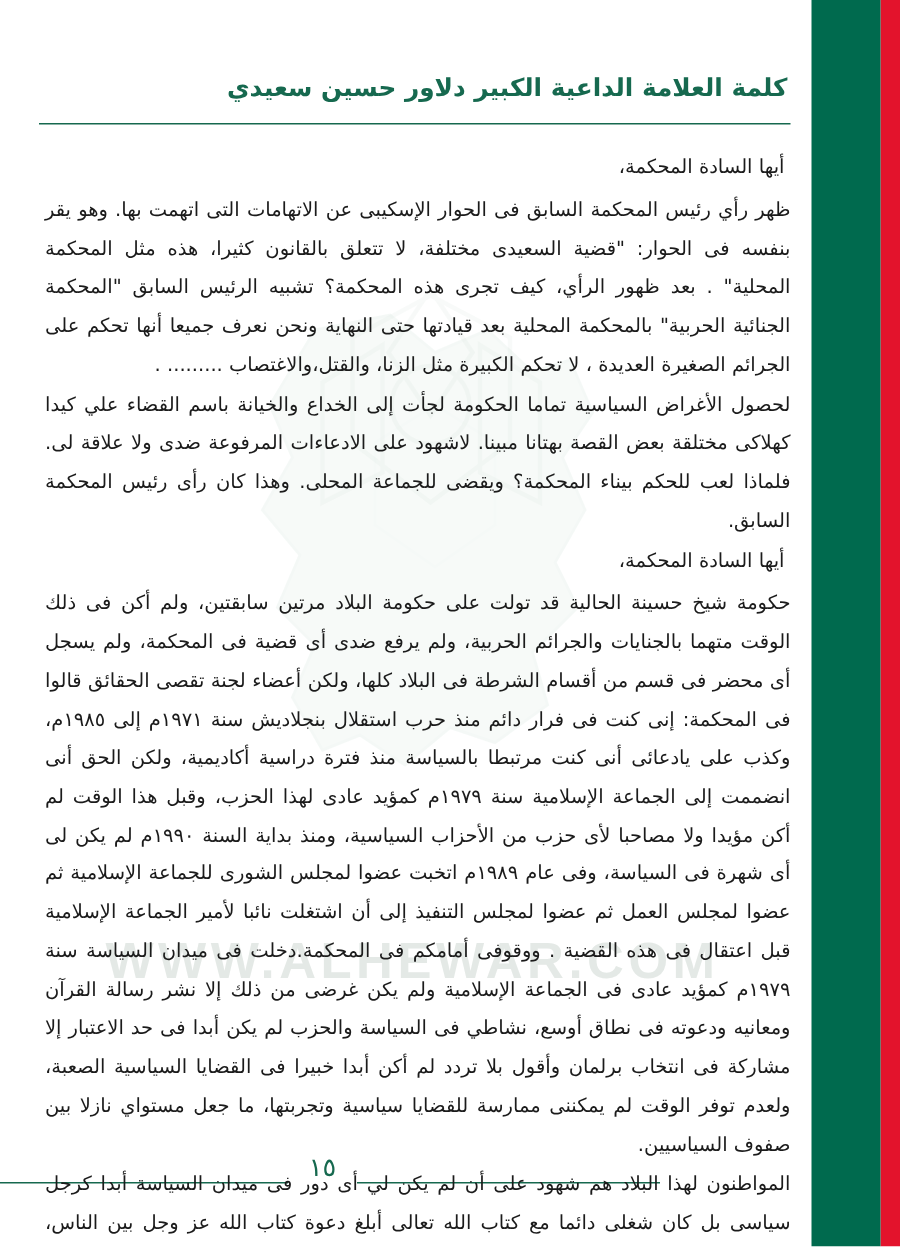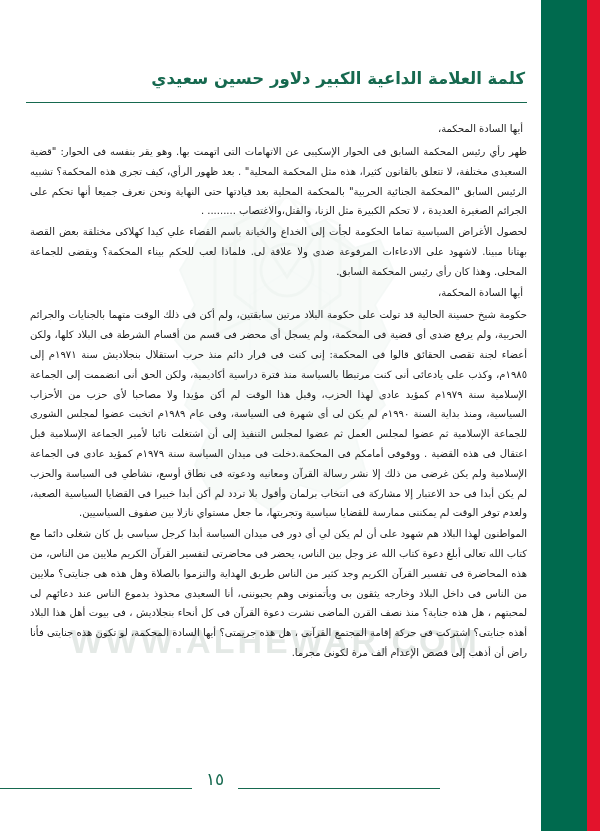--- a/index.html
+++ b/index.html
@@ -91,21 +91,21 @@
     left: 0;
     top: 0;
     width: 541px;
     height: 831px;
     box-sizing: border-box;
     padding: 0 14px 0 26px;
   }
 
   
   #header-block {
-    padding-top: 68px;
+    padding-top: 48px;
   }
   #page-title {
     margin: 0;
     font-size: 16.5px;
     font-weight: 700;
     color: #16694f;
     text-align: right;
     line-height: 1.35;
     padding-left: 0;
     padding-right: 2px;
@@ -118,21 +118,21 @@
     width: 100%;
   }
 
   
   #body-block {
     margin-top: 16px;
     direction: rtl;
   }
   .para {
     margin: 0 0 1px 4px;
-    font-size: 10px;
+    font-size: 13px;
     line-height: 1.98;
     color: #1b1b1b;
     text-align: justify;
     text-justify: inter-word;
     font-family: "DejaVu Sans", "Liberation Sans", sans-serif;
     position: relative;
     z-index: 2;
   }
   .para.salutation {
     text-align: right;

